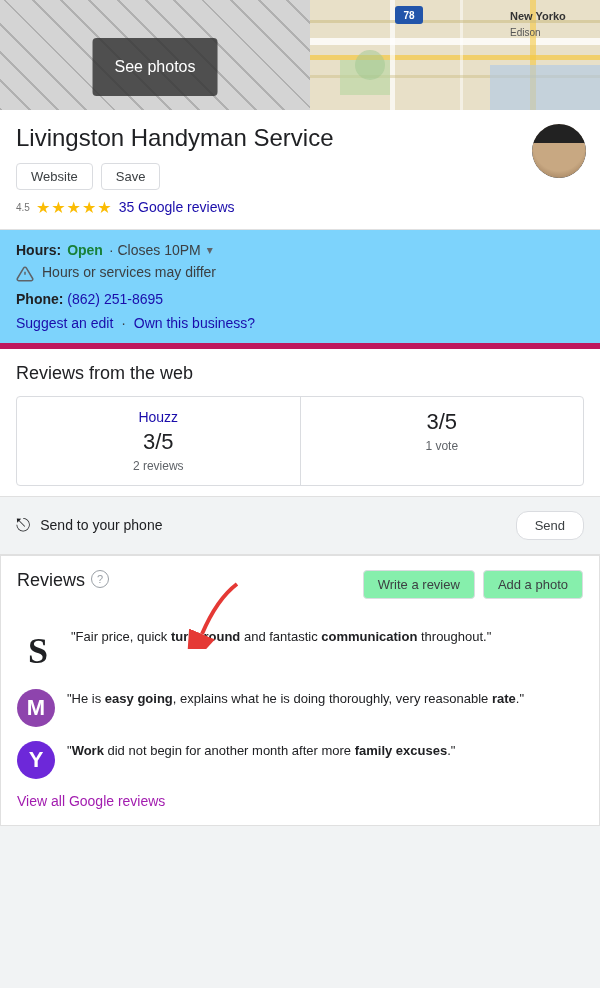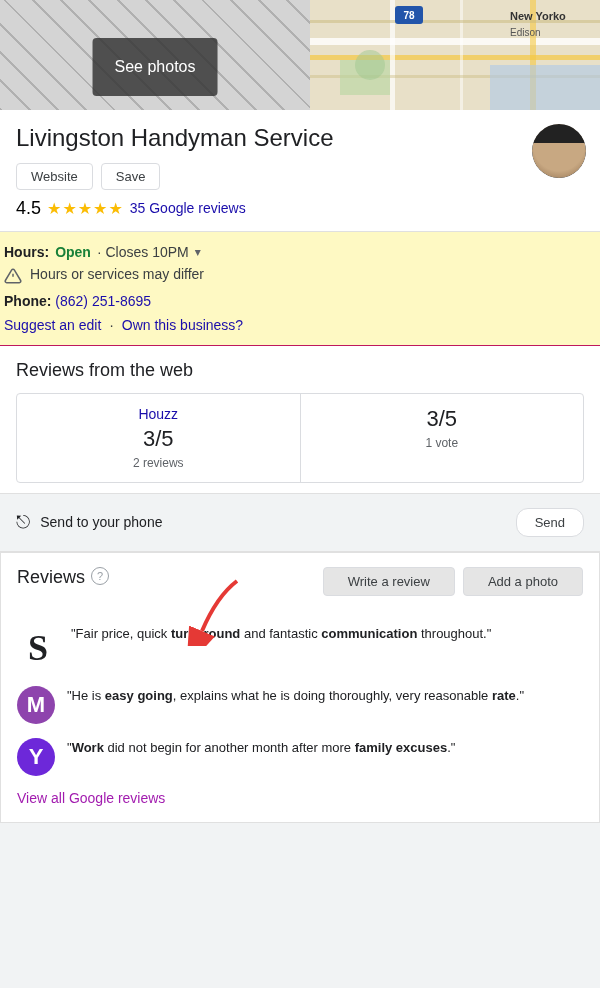--- a/index.html
+++ b/index.html
@@ -126,39 +126,39 @@
       cursor: pointer;
     }
 
     .rating-row {
       display: flex;
       align-items: center;
       gap: 6px;
       margin-bottom: 2px;
     }
     .rating-number {
-      font-size: 18px;
-      color: #000000;
+      font-size: 10px;
+      color: #737373;
     }
     .stars {
       color: #fbbc04;
       font-size: 16px;
       letter-spacing: 1px;
     }
     .reviews-link {
       color: #1a0dab;
       font-size: 14px;
       text-decoration: none;
     }
 
     
     .info-section {
-      background: #fef9c3;
-      padding: 12px 4px;
-      border-bottom: 1px solid #be185d;
+      background: #7dd3fc;
+      padding: 12px 16px;
+      border-bottom: 6px solid #be185d;
     }
     .hours-row {
       display: flex;
       align-items: center;
       gap: 6px;
       margin-bottom: 6px;
       font-size: 14px;
     }
     .hours-label { font-weight: bold; color: #202124; }
     .open-text { color: #188038; font-weight: bold; }
@@ -294,23 +294,23 @@
       justify-content: center;
       margin-right: auto;
       cursor: pointer;
     }
     .review-action-buttons {
       display: flex;
       gap: 8px;
     }
     .review-action-btn {
       border: 1px solid #dadce0;
-      background: #e5e5e5;
+      background: #86efac;
       border-radius: 4px;
-      padding: 6px 24px;
+      padding: 6px 14px;
       font-size: 13px;
       color: #3c4043;
       cursor: pointer;
     }
 
     .review-item {
       display: flex;
       align-items: flex-start;
       gap: 12px;
       margin-bottom: 14px;

